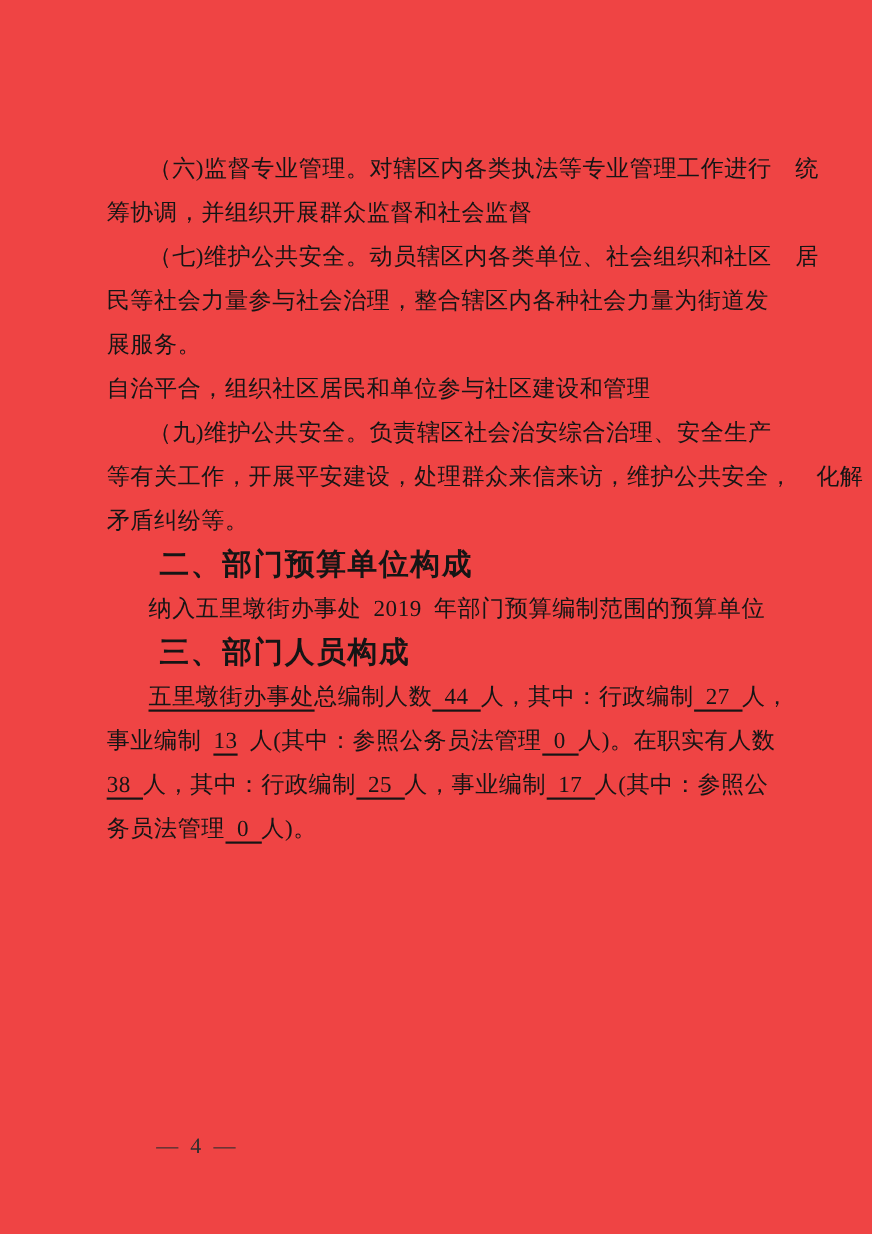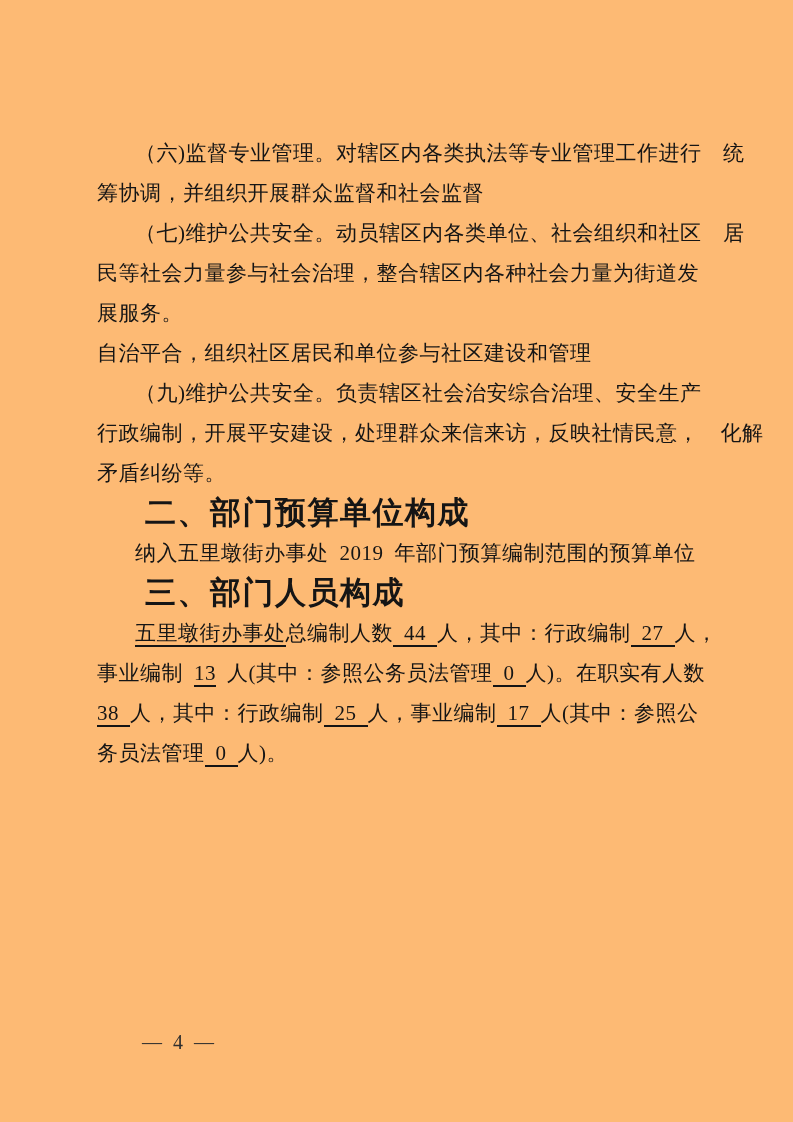--- a/index.html
+++ b/index.html
@@ -11,41 +11,41 @@
     height: 1122px;
     background: #ffffff;
     position: relative;
     font-family: "Liberation Serif", "DejaVu Serif", serif;
     color: #151515;
     overflow: hidden;
   }
   .page {
     position: absolute;
     inset: 0;
-    background: #fdba74;
+    background: #ef4444;
   }
   .content {
     position: absolute;
     left: 97px;
     top: 133px;
     width: 680px;
   }
   .block { margin: 0; padding: 0; }
   .line {
     height: 40px;
     line-height: 40px;
     font-size: 21px;
     letter-spacing: 0.5px;
     white-space: pre;
   }
   .line.indent { padding-left: 38px; }
   .heading .line {
     font-family: "Liberation Sans", "DejaVu Sans", sans-serif;
     font-weight: 700;
-    font-size: 31px;
+    font-size: 27px;
     letter-spacing: 1.5px;
   }
   .heading .line.indent { padding-left: 48px; }
   .u { border-bottom: 2px solid #151515; }
   .footer {
     position: absolute;
     left: 120px;
     top: 997px;
     height: 30px;
     line-height: 30px;
@@ -67,21 +67,21 @@
       <div class="block paragraph">
         <div class="line indent"><span>（七)维护公共安全。动员辖区内各类单位、社会组织和社区　居</span></div>
         <div class="line"><span>民等社会力量参与社会治理，整合辖区内各种社会力量为街道发</span></div>
         <div class="line"><span>展服务。</span></div>
       </div>
       <div class="block paragraph">
         <div class="line"><span>自治平合，组织社区居民和单位参与社区建设和管理</span></div>
       </div>
       <div class="block paragraph">
         <div class="line indent"><span>（九)维护公共安全。负责辖区社会治安综合治理、安全生产</span></div>
-        <div class="line"><span>行政编制，开展平安建设，处理群众来信来访，反映社情民意，　化解</span></div>
+        <div class="line"><span>等有关工作，开展平安建设，处理群众来信来访，维护公共安全，　化解</span></div>
         <div class="line"><span>矛盾纠纷等。</span></div>
       </div>
       <div class="block heading">
         <div class="line indent"><span>二、部门预算单位构成</span></div>
       </div>
       <div class="block paragraph">
         <div class="line indent"><span>纳入五里墩街办事处 2019 年部门预算编制范围的预算单位</span></div>
       </div>
       <div class="block heading">
         <div class="line indent"><span>三、部门人员构成</span></div>

